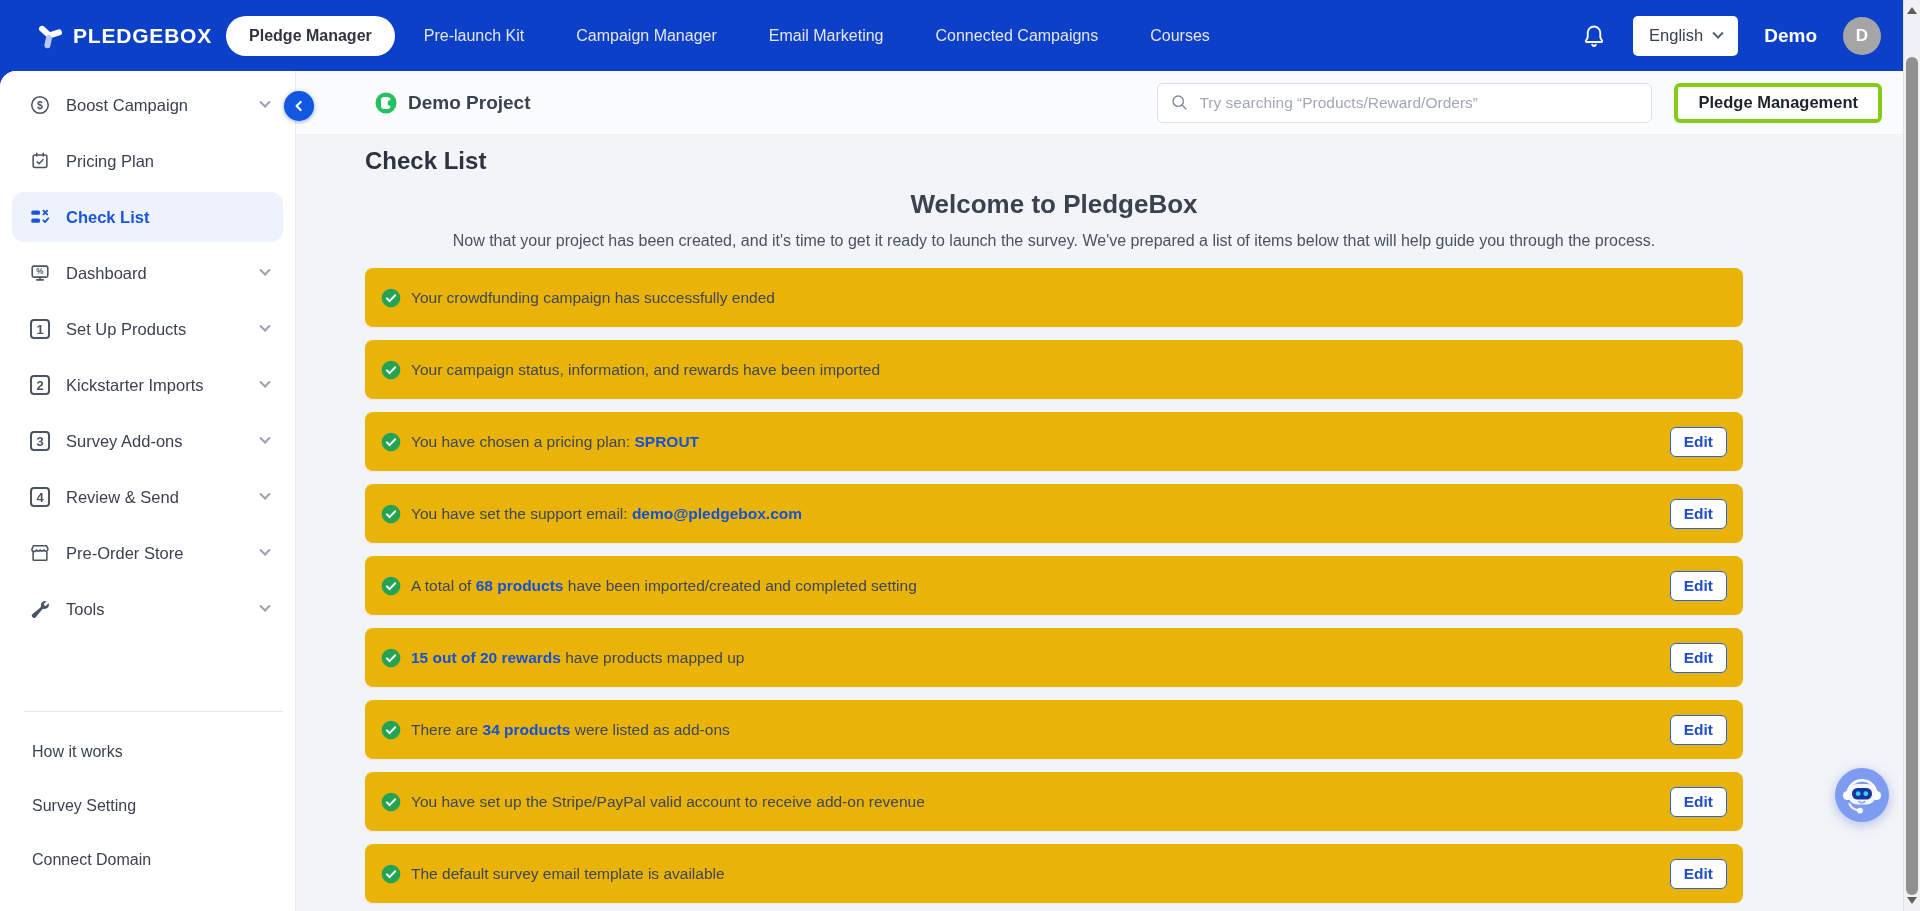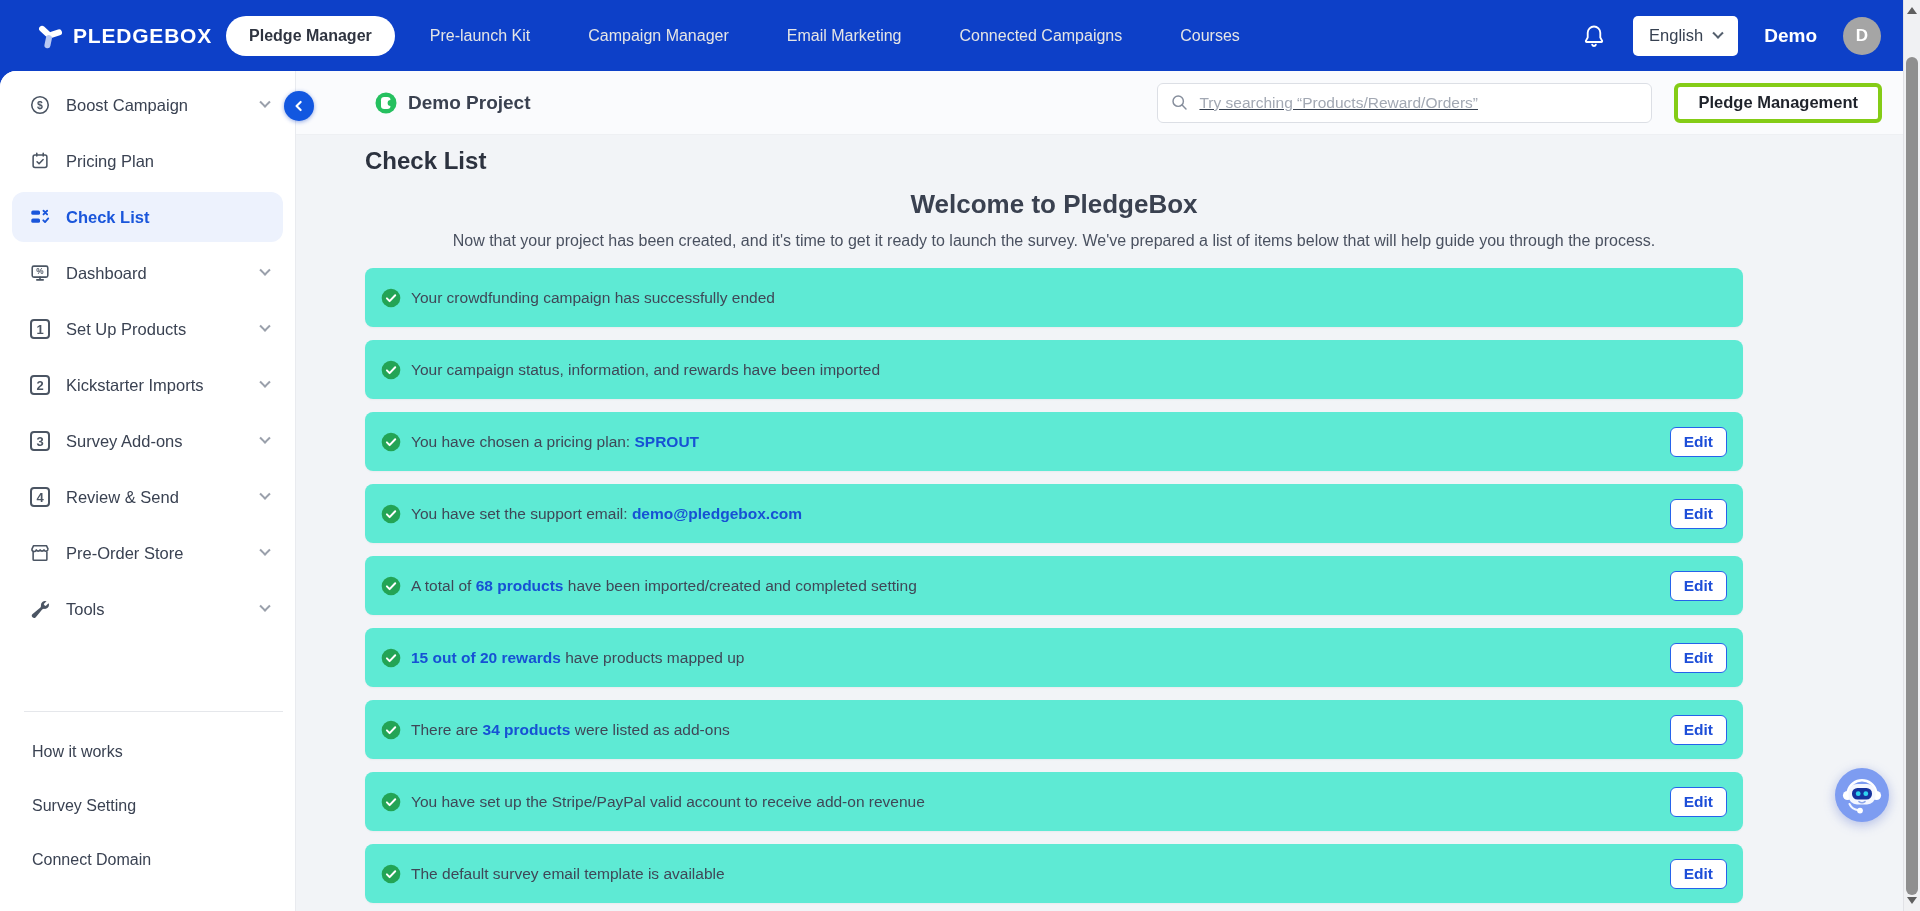--- a/index.html
+++ b/index.html
@@ -3,21 +3,21 @@
 <meta charset="utf-8">
 <style>
   * { box-sizing: border-box; }
   html,body { width:1920px; height:911px; margin:0; overflow:hidden;
     background:#0d40c8; font-family:"Liberation Sans", sans-serif; }
 
   
   .topbar { height:71px; display:flex; align-items:center; padding-left:36px; color:#fff; position:relative; z-index:2; }
   .brand { display:flex; align-items:center; gap:10px; margin-right:14px; }
   .brand-name { font-size:21px; font-weight:700; letter-spacing:.8px; }
-  .nav-tabs { display:flex; align-items:center; gap:12px; }
+  .nav-tabs { display:flex; align-items:center; gap:6px; }
   .nav-tab { padding:11px 23px; font-size:16px; font-weight:500; border-radius:22px; cursor:pointer; white-space:nowrap; color:#e5e5e5; }
   .nav-tab.active { background:#fff; color:#2f3440; font-weight:700; }
   .topbar-right { margin-left:auto; display:flex; align-items:center; gap:26px; padding-right:39px; }
   .bell { display:flex; cursor:pointer; }
   .lang-btn { background:#fff; color:#374151; height:40px; padding:0 16px; border:none; border-radius:5px;
     display:flex; align-items:center; gap:11px; font-size:16.5px; font-family:inherit; cursor:pointer; }
   .chev { width:8px; height:8px; border-right:2px solid #55606e; border-bottom:2px solid #55606e;
     transform:rotate(45deg) translate(-2px,-2px); display:inline-block; }
   .chev.gray { border-color:#9aa0ab; }
   .user-name { font-size:19px; font-weight:700; }
@@ -47,32 +47,32 @@
   
   .main { flex:1; position:relative; display:flex; flex-direction:column; }
   .collapse-btn { position:absolute; left:-12px; top:20px; width:30px; height:30px; border-radius:50%;
     background:#1257e0; border:none; display:flex; align-items:center; justify-content:center;
     cursor:pointer; z-index:5; box-shadow:0 1px 4px rgba(13,64,200,.45); }
   .main-header { height:64px; background:#fafbfd; display:flex; align-items:center;
     padding:0 38px 0 79px; border-bottom:1px solid #eef0f3; }
   .project { display:flex; align-items:flex-start; gap:11px; font-size:19px; font-weight:700; color:#3a4150; }
   .search-box { margin-left:auto; width:495px; height:40px; background:#fff; border:1px solid #dcdfe5;
     border-radius:6px; display:flex; align-items:center; padding:0 12px; gap:8px; }
-  .search-box input { border:none; outline:none; flex:1; font-size:15.5px; color:#374151; background:transparent; font-family:inherit;text-decoration:underline; }
+  .search-box input { border:none; outline:none; flex:1; font-size:15.5px; color:#374151; background:transparent; font-family:inherit; }
   .search-box input::placeholder { color:#a2a8b3; }
   .action-btn { margin-left:22px; height:40px; padding:0 20px; background:#fff; border:4px solid #84cc16;
     border-radius:6px; font-size:16.5px; font-weight:600; color:#1f232b; cursor:pointer; font-family:inherit; }
 
   .content { flex:1; padding:12px 0 0 69px; overflow:hidden; }
   .page-title { font-size:24px; font-weight:700; color:#2c323f; margin:0; }
   .welcome-wrap { width:1378px; text-align:center; }
   .welcome-title { font-size:26px; font-weight:600; color:#3a4150; margin:14px 0 0; }
   .welcome-desc { font-size:16px; color:#4a5160; margin:12px 0 0; }
   .checklist { margin-top:18px; width:1378px; }
-  .check-row { height:59px; background:#5eead4; border-radius:8px; margin-bottom:13px; display:flex;
+  .check-row { height:59px; background:#eab308; border-radius:8px; margin-bottom:13px; display:flex;
     align-items:center; padding:0 16px; box-shadow:0 1px 2px rgba(16,24,40,.04); }
   .check-row .cicon { display:flex; }
   .check-row .ctext { margin-left:10px; font-size:15.5px; color:#3f4757; }
   .ctext a { color:#1651d4; font-weight:700; text-decoration:none; cursor:pointer; }
   .edit-btn { margin-left:auto; height:30px; padding:0 13px; background:#fff; border:1.5px solid #2563eb;
     color:#1d4ed8; border-radius:6px; font-size:15.5px; font-weight:600; cursor:pointer; font-family:inherit; }
 
   
   .chatbot { position:absolute; left:1835px; top:768px; width:54px; height:54px; border:none; padding:0;
     background:transparent; cursor:pointer; z-index:40; filter:drop-shadow(0 3px 6px rgba(60,90,200,.35)); }

